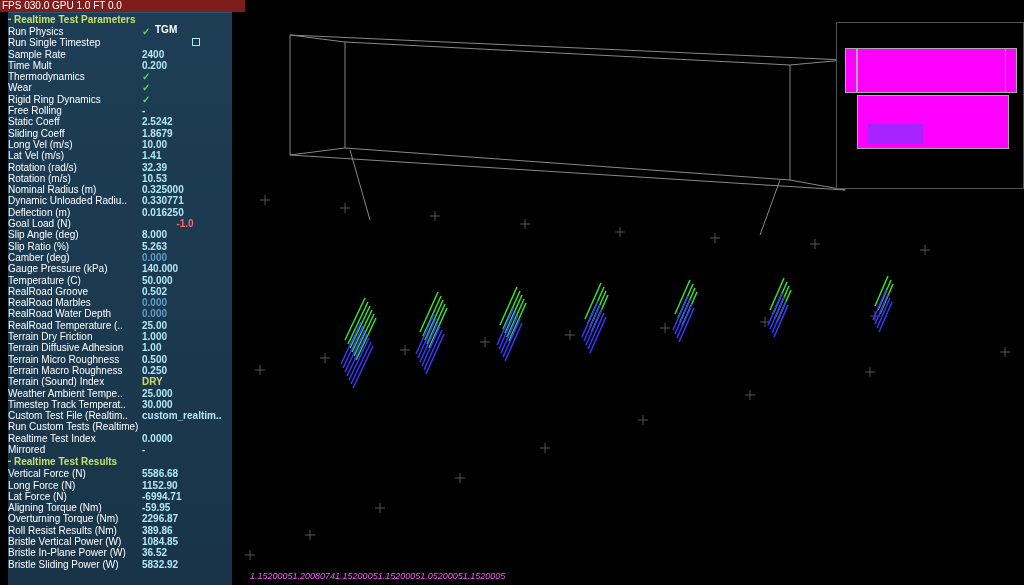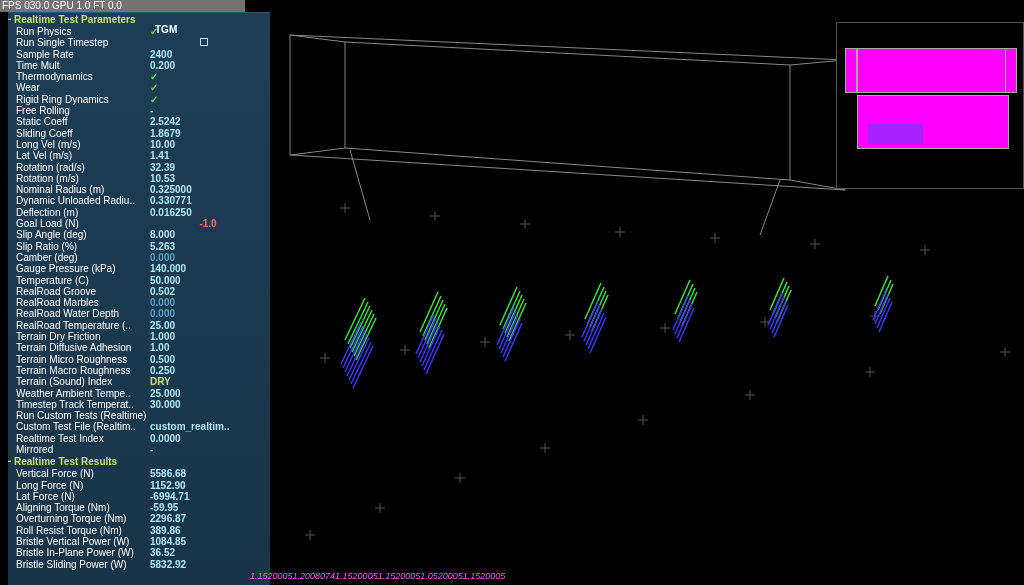--- a/index.html
+++ b/index.html
@@ -11,41 +11,41 @@
     font-size: 10px;
     color: #fff;
     overflow: hidden;
     position: relative;
   }
   .header-strip {
     position: absolute;
     top: 0; left: 0;
     width: 245px;
     height: 12px;
-    background: #737373;
+    background: #7f1d1d;
     color: #fff;
     font-size: 10px;
     padding-left: 2px;
     line-height: 12px;
     overflow: hidden;
   }
   .tgm-label {
     position: absolute;
     top: 24px;
     left: 155px;
     color: #fff;
     font-size: 10px;
     font-weight: bold;
     z-index: 3;
   }
   .sidebar {
     position: absolute;
     top: 12px;
     left: 8px;
-    width: 262px;
+    width: 224px;
     background: #1b3a52;
     background: linear-gradient(to bottom, #1d3e56, #193448);
     border-top: 1px solid #2a556f;
     z-index: 2;
     height: 573px;
     overflow: hidden;
   }
   .section-header {
     color: #c5e06a;
     font-size: 10px;
@@ -59,21 +59,20 @@
     left: -3px;
     top: 0;
     color: #c5e06a;
     font-size: 11px;
   }
   .param-row {
     display: flex;
     padding: 0 4px 0 0;
     line-height: 11.3px;
     font-size: 10px;
-    margin-left: 8px;
   }
   .param-label {
     flex: 0 0 134px;
     color: #ffffff;
     white-space: nowrap;
     overflow: hidden;
   }
   .param-value {
     flex: 1;
     color: #b0e8f8;
@@ -508,28 +507,28 @@
       </div>
       <div class="param-row">
         <div class="param-label">Weather Ambient Tempe..</div>
         <div class="param-value">25.000</div>
       </div>
       <div class="param-row">
         <div class="param-label">Timestep Track Temperat..</div>
         <div class="param-value">30.000</div>
       </div>
       <div class="param-row">
+        <div class="param-label">Custom Test File (Realtim..</div>
+        <div class="param-value">custom_realtim..</div>
+      </div>
+      <div class="param-row">
         <div class="param-label">Run Custom Tests (Realtime)</div>
         <div class="param-value"></div>
       </div>
       <div class="param-row">
-        <div class="param-label">Custom Test File (Realtim..</div>
-        <div class="param-value">custom_realtim..</div>
-      </div>
-      <div class="param-row">
         <div class="param-label">Realtime Test Index</div>
         <div class="param-value">0.0000</div>
       </div>
       <div class="param-row">
         <div class="param-label">Mirrored</div>
         <div class="param-value">-</div>
       </div>
     </div>
 
   <div class="section-header">Realtime Test Results</div>
@@ -548,21 +547,21 @@
       </div>
       <div class="param-row">
         <div class="param-label">Aligning Torque (Nm)</div>
         <div class="param-value">-59.95</div>
       </div>
       <div class="param-row">
         <div class="param-label">Overturning Torque (Nm)</div>
         <div class="param-value">2296.87</div>
       </div>
       <div class="param-row">
-        <div class="param-label">Roll Resist Torque (Nm)</div>
+        <div class="param-label">Roll Resist Results (Nm)</div>
         <div class="param-value">389.86</div>
       </div>
       <div class="param-row">
         <div class="param-label">Bristle Vertical Power (W)</div>
         <div class="param-value">1084.85</div>
       </div>
       <div class="param-row">
         <div class="param-label">Bristle In-Plane Power (W)</div>
         <div class="param-value">36.52</div>
       </div>

